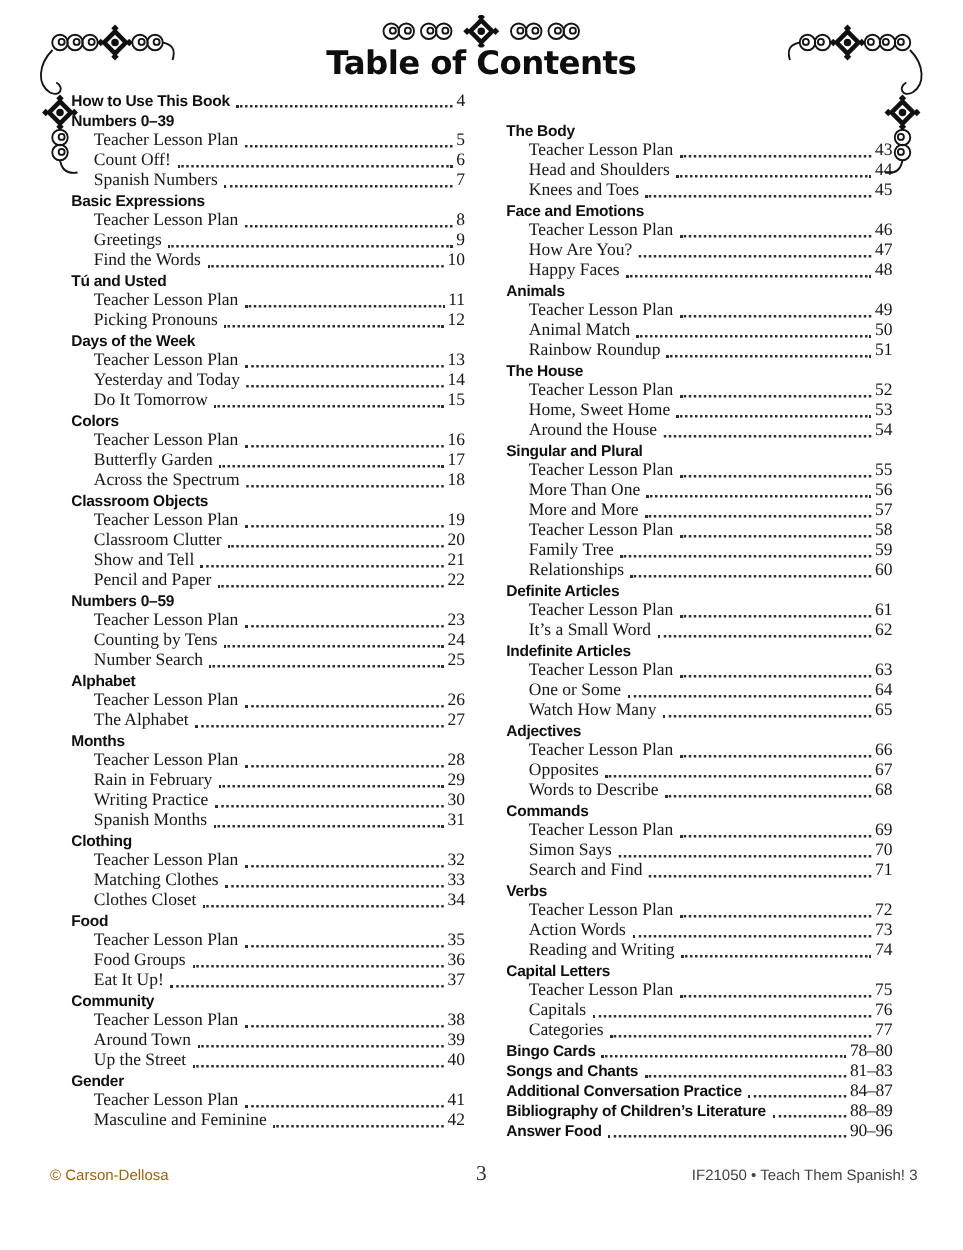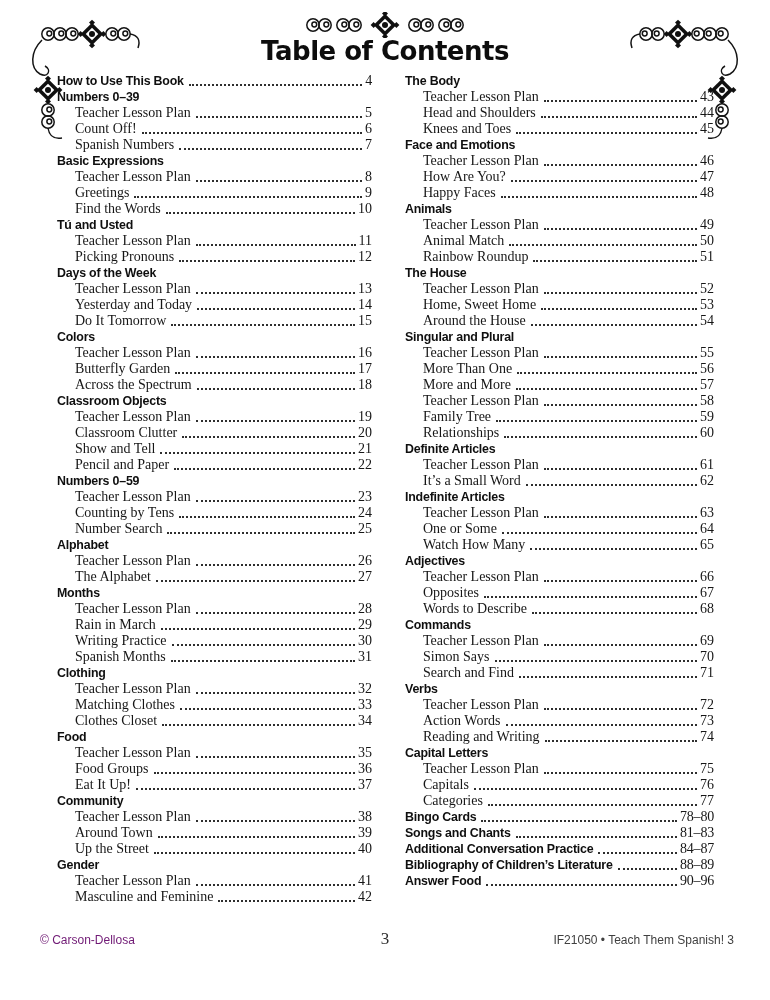--- a/index.html
+++ b/index.html
@@ -16,40 +16,40 @@
   .masthead { position:absolute; top:12px; left:0; right:0; text-align:center; }
   .divider { display:block; margin:0 auto; width:172px; height:26px; }
   .title {
     margin-top:0px;
     font-family:"DejaVu Sans", sans-serif; font-weight:700;
     font-size:26px; letter-spacing:-0.5px; color:#0d0d0d; line-height:1.0;
   }
   
   .toc { position:absolute; top:73px; left:57px; width:657px; display:flex; gap:33px; }
   .col-left  { width:315px; }
-  .col-right { width:309px; }
+  .col-right { width:309px;margin-top:24px; }
   .toc-row { display:flex; align-items:baseline; height:16px; line-height:16px; }
   .toc-row.section {
     font-family:"Liberation Sans", sans-serif; font-weight:700;
     font-size:12.4px; letter-spacing:-0.2px; color:#0f0f0f;
   }
   .toc-row.item { padding-left:18px; font-size:14px; color:#161616; }
   .label { white-space:nowrap; }
   .dots {
     flex:1 1 0; min-width:4px; align-self:flex-end;
     margin:0 3px 3.5px 5px; border-bottom:2px dotted #2e2e2e; height:0;
   }
   .pagenum {
     font-family:"Liberation Serif", serif; font-weight:400;
     font-size:14px; color:#161616; white-space:nowrap;
   }
   
   .footer-left {
     position:absolute; top:933px; left:40px;
-    font-family:"Liberation Sans", sans-serif; font-size:12px; color:#701a75;
+    font-family:"Liberation Sans", sans-serif; font-size:12px; color:#a16207;
   }
   .footer-center {
     position:absolute; top:929px; left:0; right:0; text-align:center;
     font-family:"Liberation Serif", serif; font-size:17px; color:#303030;
   }
   .footer-right {
     position:absolute; top:933px; right:36px;
     font-family:"Liberation Sans", sans-serif; font-size:12px; color:#404040;
   }
   svg .stroke { fill:none; stroke:#141414; stroke-width:1.5; }
@@ -267,21 +267,21 @@
         </div>
         <div class="toc-row section">
           <span class="label">Months</span>
         </div>
         <div class="toc-row item">
           <span class="label">Teacher Lesson Plan</span>
           <span class="dots"></span>
           <span class="pagenum">28</span>
         </div>
         <div class="toc-row item">
-          <span class="label">Rain in March</span>
+          <span class="label">Rain in February</span>
           <span class="dots"></span>
           <span class="pagenum">29</span>
         </div>
         <div class="toc-row item">
           <span class="label">Writing Practice</span>
           <span class="dots"></span>
           <span class="pagenum">30</span>
         </div>
         <div class="toc-row item">
           <span class="label">Spanish Months</span>

